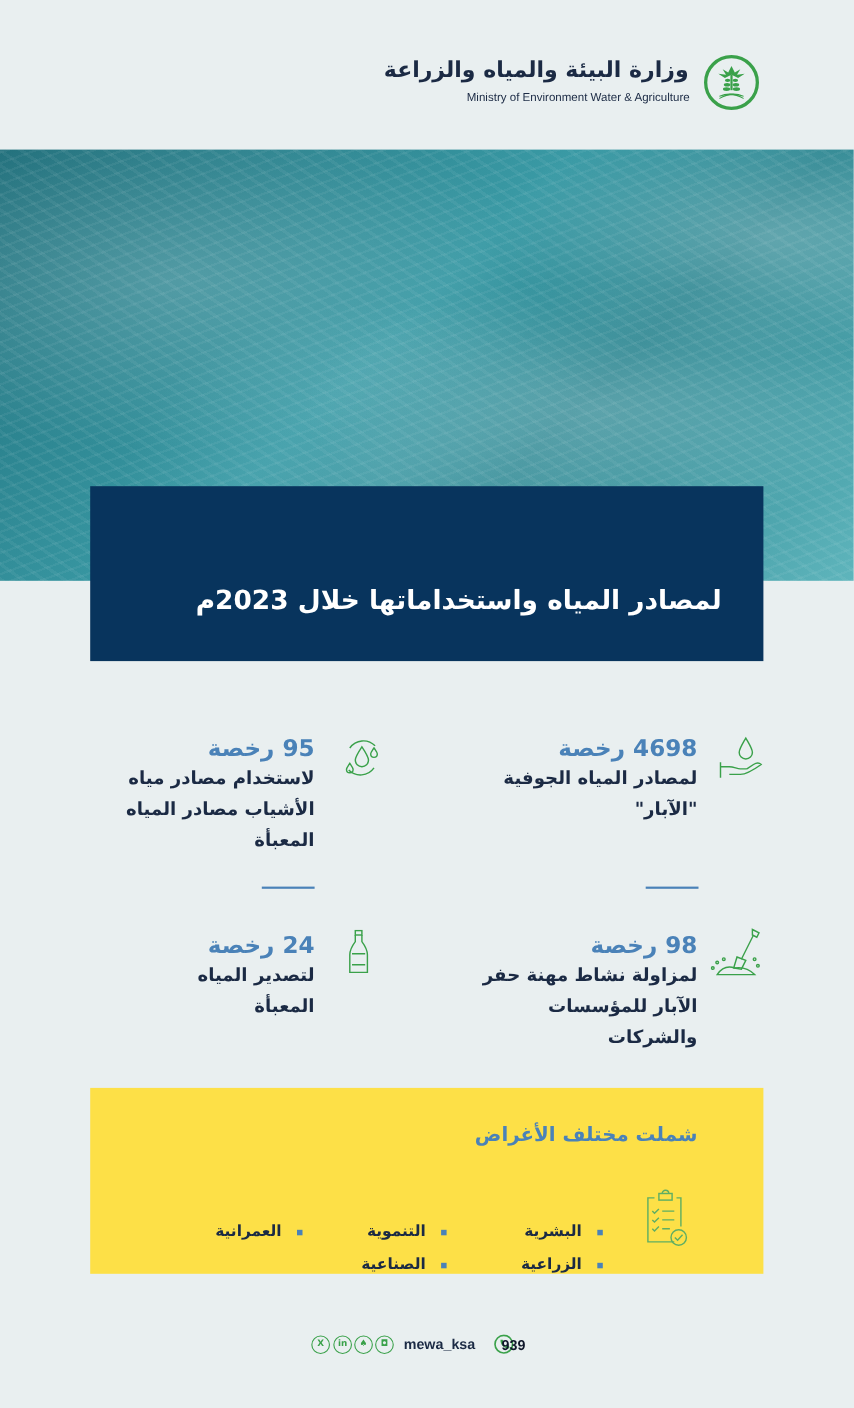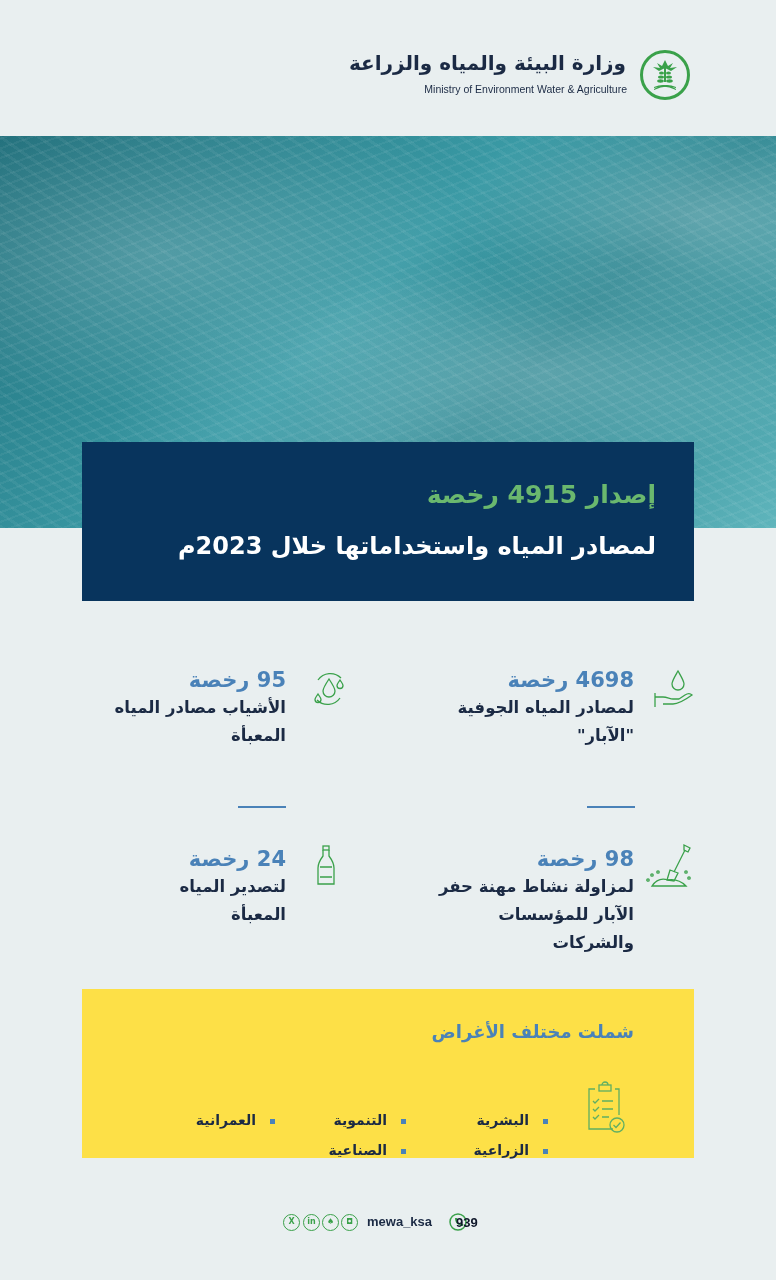--- a/index.html
+++ b/index.html
@@ -56,21 +56,20 @@
       </g>
     </svg>
   </div>
   <div class="brand-ar">وزارة البيئة والمياه والزراعة</div>
   <div class="brand-en">Ministry of Environment Water &amp; Agriculture</div>
 </div>
 
 <div class="hero"></div>
 
 <div class="title-box">
-  <div class="title-1">إصدار 4915 رخصة</div>
   <div class="title-2">لمصادر المياه واستخداماتها خلال 2023م</div>
 </div>
 
 <svg class="stat-icon" style="left:652px;top:668px" width="44" height="42" viewBox="0 0 44 42">
   <g fill="none" stroke="#3aa14a" stroke-width="1.3">
     <path d="M26 3 C22 10 20 13 20 16 a6 6 0 0 0 12 0 c0-3-2-6-6-13z"></path>
     <path d="M3 29 h8 c4 0 7 2 10 2 h6 M11 36 h10 c6 0 12-4 19-9 c-2-2-4-2-7 0 l-6 4"></path>
     <path d="M3 25 v14"></path>
   </g>
 </svg>
@@ -85,20 +84,21 @@
   <g fill="none" stroke="#3aa14a" stroke-width="1.3">
     <path d="M8 10 A15 15 0 0 1 31 8"></path>
     <path d="M30 28 A15 15 0 0 1 7 30"></path>
     <path d="M19 9 C15 15 13 18 13 21 a6 6 0 0 0 12 0 c0-3-2-6-6-12z"></path>
     <path d="M8 24 c-2 3-3 4-3 5.5 a3 3 0 0 0 6 0 c0-1.5-1-2.5-3-5.5z"></path>
     <path d="M30 10 c-2 3-3 4-3 5.5 a3 3 0 0 0 6 0 c0-1.5-1-2.5-3-5.5z"></path>
   </g>
 </svg>
 <div class="stat" style="right:490px;top:666px">
   <div class="num">95 رخصة</div>
+  <div class="desc">لاستخدام مصادر مياه</div>
   <div class="desc">الأشياب مصادر المياه</div>
   <div class="desc">المعبأة</div>
 </div>
 <div class="divider" style="left:238px;top:806px"></div>
 
 <svg class="stat-icon" style="left:646px;top:842px" width="48" height="48" viewBox="0 0 48 48">
   <g fill="none" stroke="#3aa14a" stroke-width="1.3">
     <path d="M38 3 l6 3 l-2 4 l-4 -2 z"></path>
     <path d="M39 8 L28 30"></path>
     <path d="M24 28 l8 3 l-4 8 l-7 -1 z"></path>

